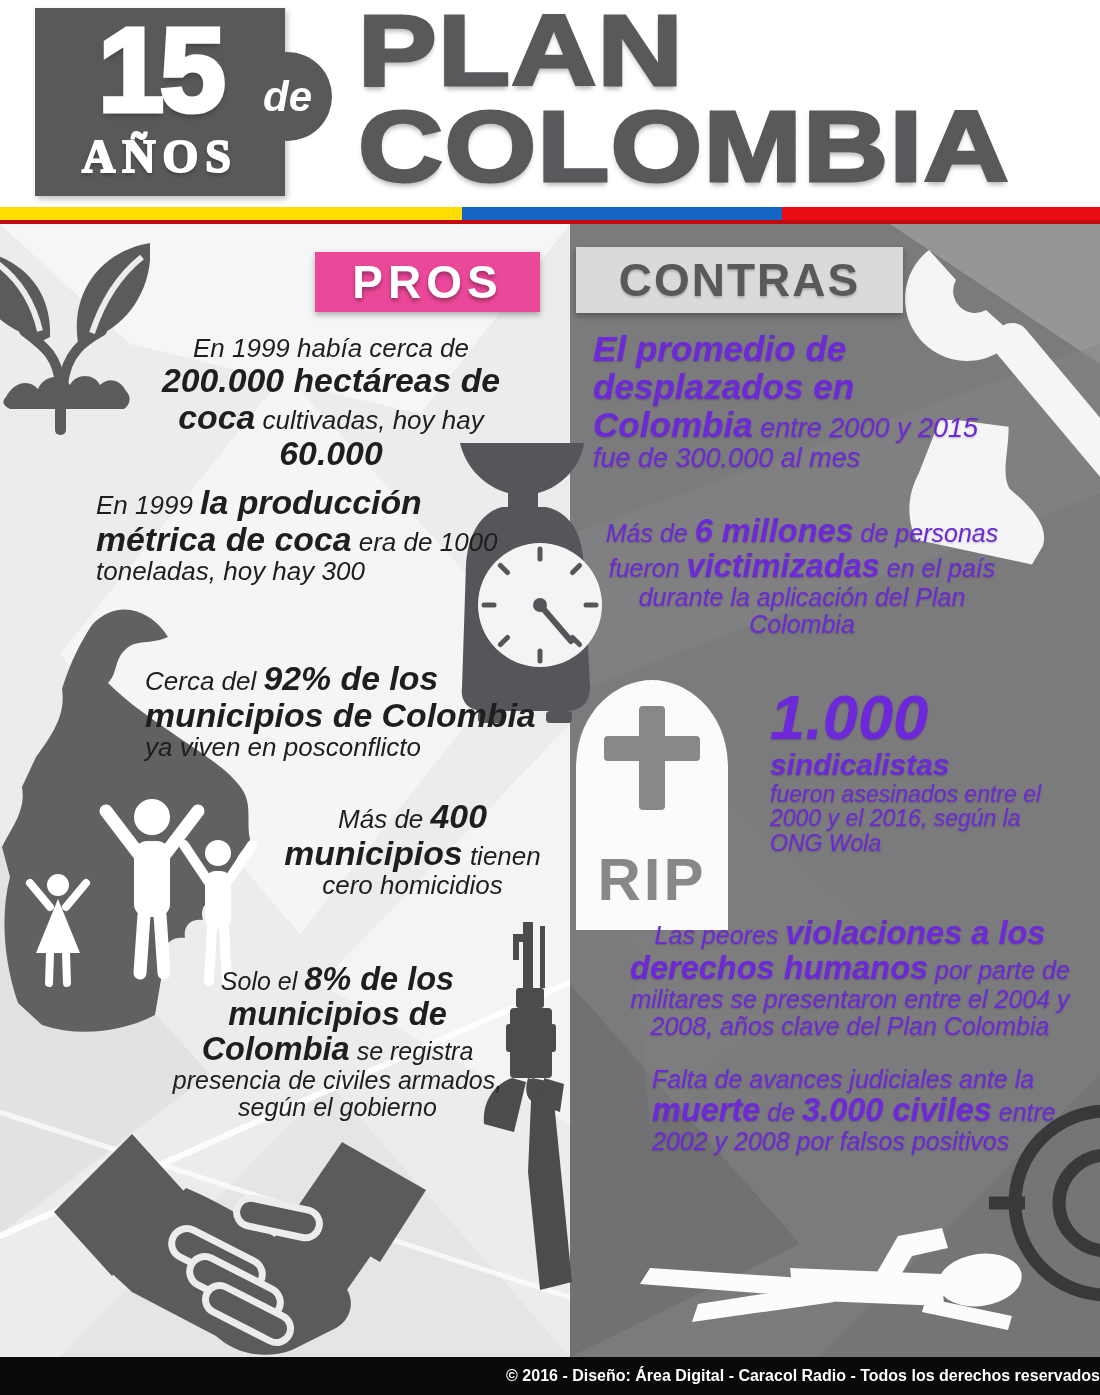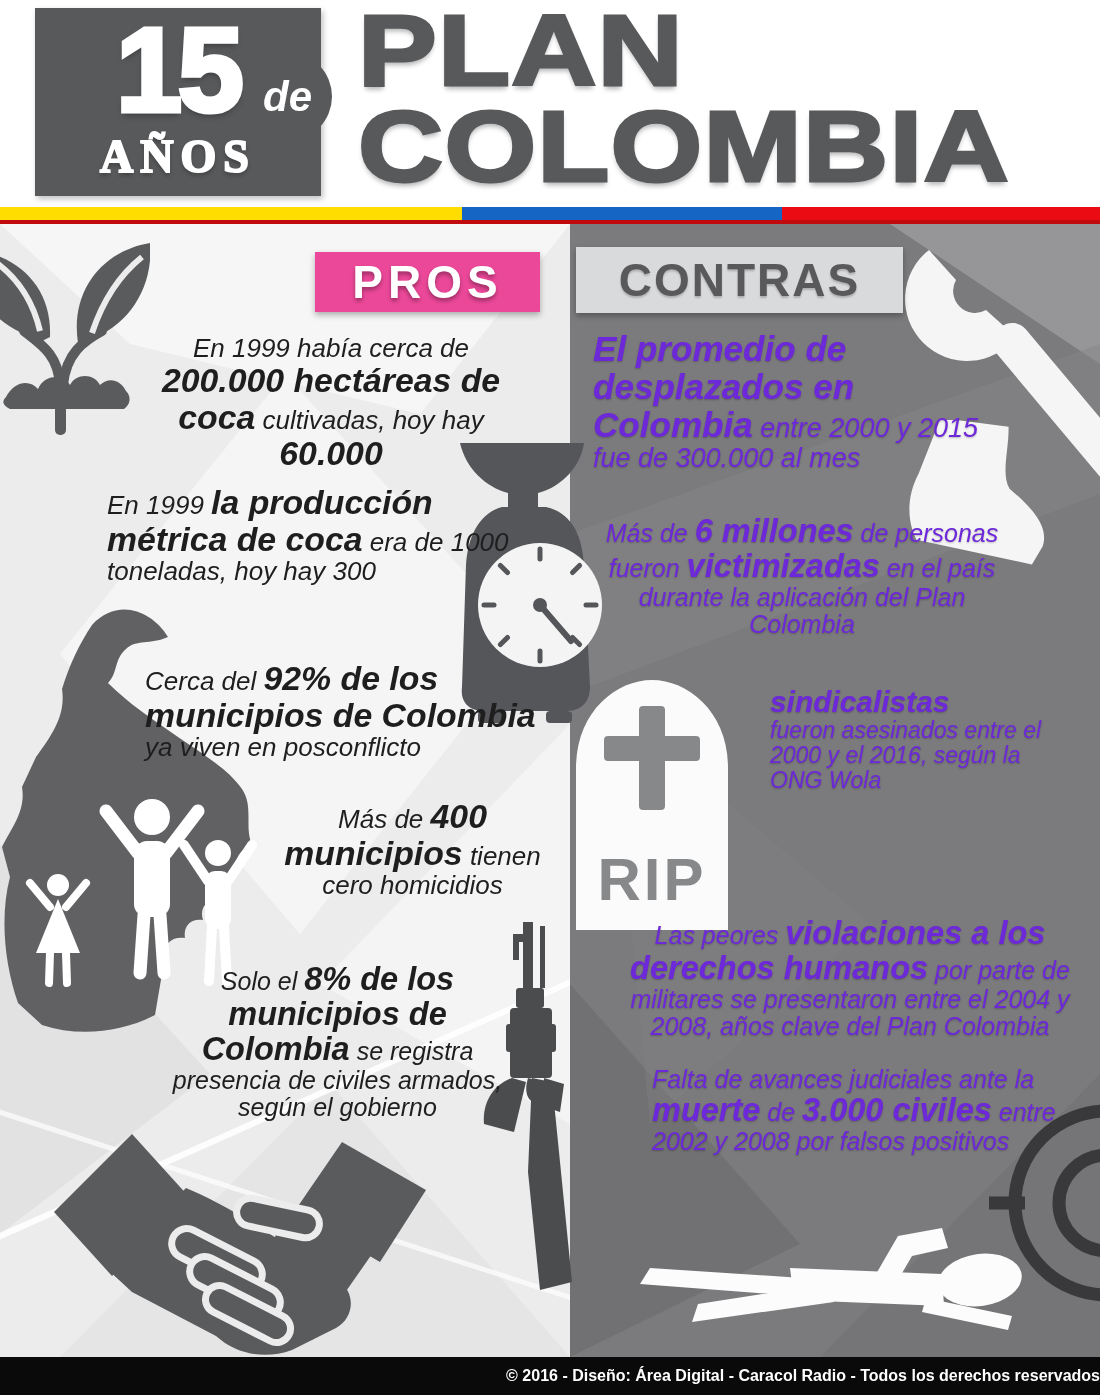--- a/index.html
+++ b/index.html
@@ -1,21 +1,21 @@
 <!DOCTYPE html>
 <html><head>
 <meta charset="utf-8">
 <style>
   html,body{margin:0;padding:0;background:#ffffff;}
   #stage{position:relative;width:1100px;height:1395px;overflow:hidden;background:#ffffff;
          font-family:"Liberation Sans", sans-serif;}
 
   
   .brand-box{position:absolute;left:35px;top:8px;width:250px;height:188px;background:#58595b;
-             box-shadow:2px 3px 6px rgba(0,0,0,.25);padding-left:36px;}
+             box-shadow:2px 3px 6px rgba(0,0,0,.25);}
   .brand-15{position:absolute;left:0;top:-6px;width:100%;text-align:center;color:#fff;
             font-size:118px;font-weight:700;-webkit-text-stroke:5px #fff;letter-spacing:-4px;
             text-shadow:0 4px 6px rgba(0,0,0,.35);}
   .brand-anos{position:absolute;left:0;top:122px;width:100%;text-align:center;color:#fff;
               font-size:46px;font-weight:700;letter-spacing:7px;-webkit-text-stroke:2px #fff;
               text-shadow:0 3px 4px rgba(0,0,0,.35);font-family:Liberation Serif, serif;}
   .de-circle{position:absolute;left:243px;top:52px;width:89px;height:89px;border-radius:50%;
              background:#58595b;display:flex;align-items:center;justify-content:center;}
   .de-circle span{color:#fff;font-size:42px;font-weight:700;font-style:italic;}
   .main-title{position:absolute;left:358px;top:2px;color:#58595b;font-weight:700;
@@ -45,21 +45,21 @@
 
   
   .itm{position:absolute;font-style:italic;line-height:1.08;z-index:7;}
   .itm .seg.b{font-weight:700;font-size:1.3em;}
   .itm .seg.xl{font-weight:700;font-size:2.75em;display:block;line-height:1;}
   .itm .seg.blk{display:block;}
   .pros-itm{color:#1e1e1e;}
   .contra-itm{color:#6d28d9;text-shadow:0 1px 2px rgba(0,0,0,.25);}
 
   .p1{left:140px;top:334px;width:382px;font-size:26px;text-align:center;}
-  .p2{left:107px; top:484px;width:432px;font-size:26px;text-align:left;}
+  .p2{left:96px; top:484px;width:432px;font-size:26px;text-align:left;}
   .p3{left:145px;top:660px;width:422px;font-size:26px;text-align:left;}
   .p4{left:265px;top:798px;width:295px;font-size:26px;text-align:center;}
   .p5{left:170px;top:962px;width:335px;font-size:25px;text-align:center;}
 
   .c1{left:593px;top:330px;width:400px;font-size:27px;text-align:left;}
   .c2{left:602px;top:514px;width:400px;font-size:25px;text-align:center;}
   .c3{left:770px;top:686px;width:305px;font-size:23px;text-align:left;}
   .c4{left:615px;top:916px;width:470px;font-size:25px;text-align:center;}
   .c5{left:612px;top:1066px;width:405px;font-size:25px;text-align:left;margin-left:40px;}
 
@@ -135,20 +135,21 @@
 
   <div class="itm pros-itm p1"><span class="seg r">En 1999 había cerca de </span><span class="seg b">200.000 hectáreas de coca</span><span class="seg r"> cultivadas, hoy hay </span><span class="seg b">60.000</span></div>
   <div class="itm pros-itm p2"><span class="seg r">En 1999 </span><span class="seg b">la producción métrica de coca</span><span class="seg r"> era de 1000 toneladas, hoy hay 300</span></div>
   <div class="itm pros-itm p3"><span class="seg r">Cerca del </span><span class="seg b">92% de los municipios de Colombia</span><span class="seg r"> ya viven en posconflicto</span></div>
   <div class="itm pros-itm p4"><span class="seg r">Más de </span><span class="seg b">400 municipios</span><span class="seg r"> tienen cero homicidios</span></div>
   <div class="itm pros-itm p5"><span class="seg r">Solo el </span><span class="seg b">8% de los municipios de Colombia</span><span class="seg r"> se registra presencia de civiles armados, según el gobierno</span></div>
 
   <div class="itm contra-itm c1"><span class="seg b">El promedio de desplazados en Colombia</span><span class="seg r"> entre 2000 y 2015 fue de 300.000 al mes</span></div>
   <div class="itm contra-itm c2"><span class="seg r">Más de </span><span class="seg b">6 millones</span><span class="seg r"> de personas fueron </span><span class="seg b">victimizadas</span><span class="seg r"> en el país durante la aplicación del Plan Colombia</span></div>
   <div class="itm contra-itm c3">
+      <span class="seg xl">1.000</span>
       <span class="seg b blk">sindicalistas</span>
       <span class="seg r blk">fueron asesinados entre el 2000 y el 2016, según la ONG Wola</span>
     </div>
   <div class="itm contra-itm c4"><span class="seg r">Las peores </span><span class="seg b">violaciones a los derechos humanos</span><span class="seg r"> por parte de militares se presentaron entre el 2004 y 2008, años clave del Plan Colombia</span></div>
   <div class="itm contra-itm c5"><span class="seg r">Falta de avances judiciales ante la </span><span class="seg b">muerte</span><span class="seg r"> de </span><span class="seg b">3.000 civiles</span><span class="seg r"> entre 2002 y 2008 por falsos positivos</span></div>
 
   <svg class="icon sprout" viewBox="0 0 150 210">
     <g fill="#5a5b5d">
       <path d="M78,118 C70,66 102,26 150,18 C154,62 128,102 90,114 Z"></path>
       <path d="M50,112 C52,62 18,28 -34,24 C-34,68 -4,102 42,116 Z"></path>

